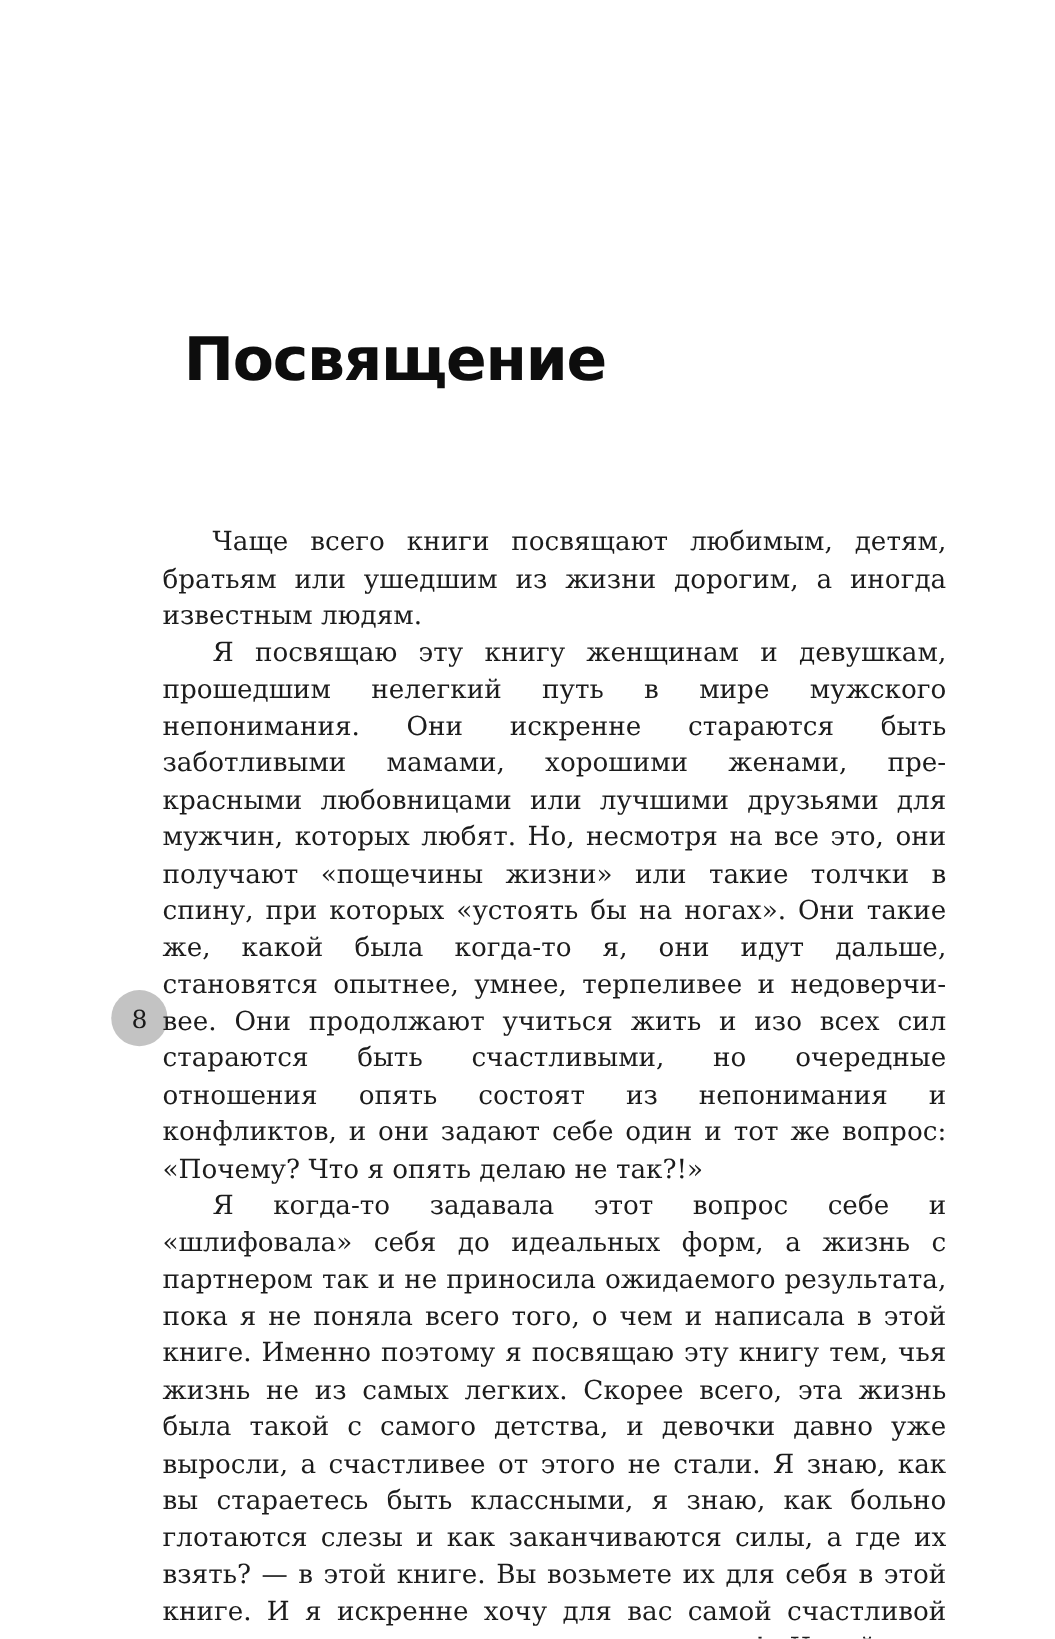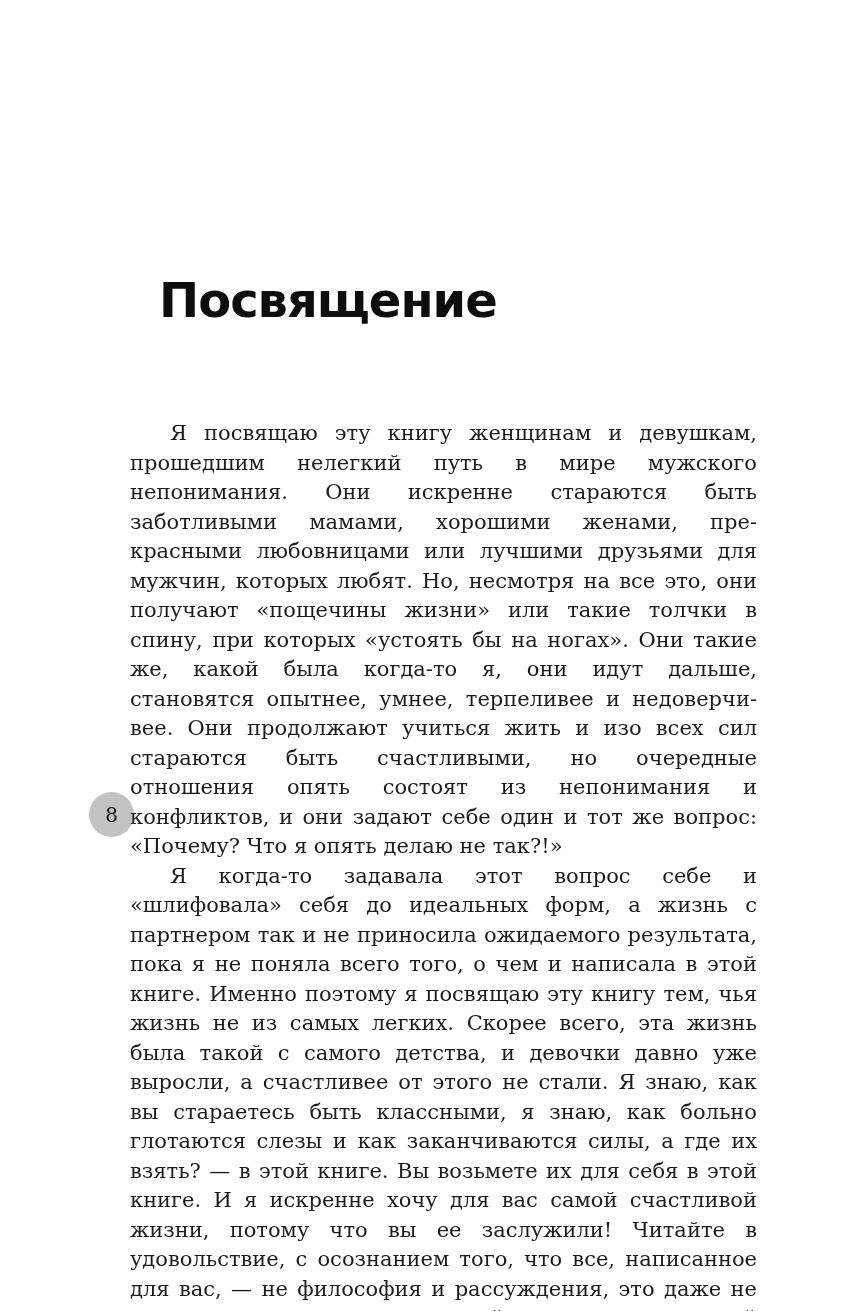--- a/index.html
+++ b/index.html
@@ -12,21 +12,21 @@
     width: 844px;
     height: 1311px;
     background: #ffffff;
     overflow: hidden;
     font-family: "DejaVu Serif", serif;
   }
   .chapter-title {
     position: absolute;
     left: 147px;
     top: 262px;
-    margin: 12px;
+    margin: 0;
     font-family: "DejaVu Sans", sans-serif;
     font-weight: bold;
     font-size: 48px;
     line-height: 1.1;
     letter-spacing: -1px;
     color: #0d0d0d;
   }
   .body-text {
     position: absolute;
     left: 130px;
@@ -64,17 +64,18 @@
 
 <div class="page">
 
   <h1 class="chapter-title">Посвящение</h1>
 
   <div class="page-number-badge">
     <span>8</span>
   </div>
 
   <div class="body-text">
+      <p>Чаще всего книги посвящают любимым, детям, братьям или ушедшим из жизни дорогим, а иногда известным людям.</p>
       <p>Я посвящаю эту книгу женщинам и девушкам, прошедшим нелегкий путь в мире мужского непонимания. Они искренне стараются быть заботливыми мамами, хорошими женами, пре­красными любовницами или лучшими друзьями для мужчин, которых любят. Но, несмотря на все это, они получают «поще­чины жизни» или такие толчки в спину, при которых «устоять бы на ногах». Они такие же, какой была когда-то я, они идут дальше, становятся опытнее, умнее, терпеливее и недоверчи­вее. Они продолжают учиться жить и изо всех сил стараются быть счастливыми, но очередные отношения опять состоят из непонимания и конфликтов, и они задают себе один и тот же вопрос: «Почему? Что я опять делаю не так?!»</p>
       <p>Я когда-то задавала этот вопрос себе и «шлифовала» себя до идеальных форм, а жизнь с партнером так и не приносила ожи­даемого результата, пока я не поняла всего того, о чем и напи­сала в этой книге. Именно поэтому я посвящаю эту книгу тем, чья жизнь не из самых легких. Скорее всего, эта жизнь была такой с самого детства, и девочки давно уже выросли, а счаст­ливее от этого не стали. Я знаю, как вы стараетесь быть класс­ными, я знаю, как больно глотаются слезы и как заканчивают­ся силы, а где их взять? — в этой книге. Вы возьмете их для себя в этой книге. И я искренне хочу для вас самой счастливой жизни, потому что вы ее заслужили! Читайте в удовольствие, с осознанием того, что все, написанное для вас, — не филосо­фия и рассуждения, это даже не свод теоретических инструк­ций, это книга реальной жизни и выходов из тупиковых дорог.</p>
     </div>
 
 </div>
 
 </body></html>

